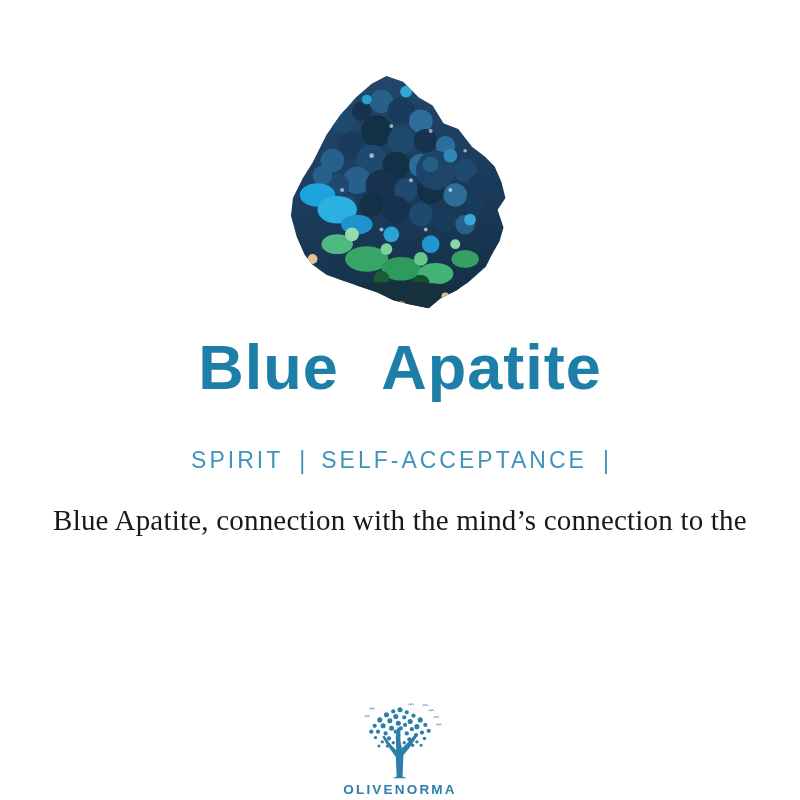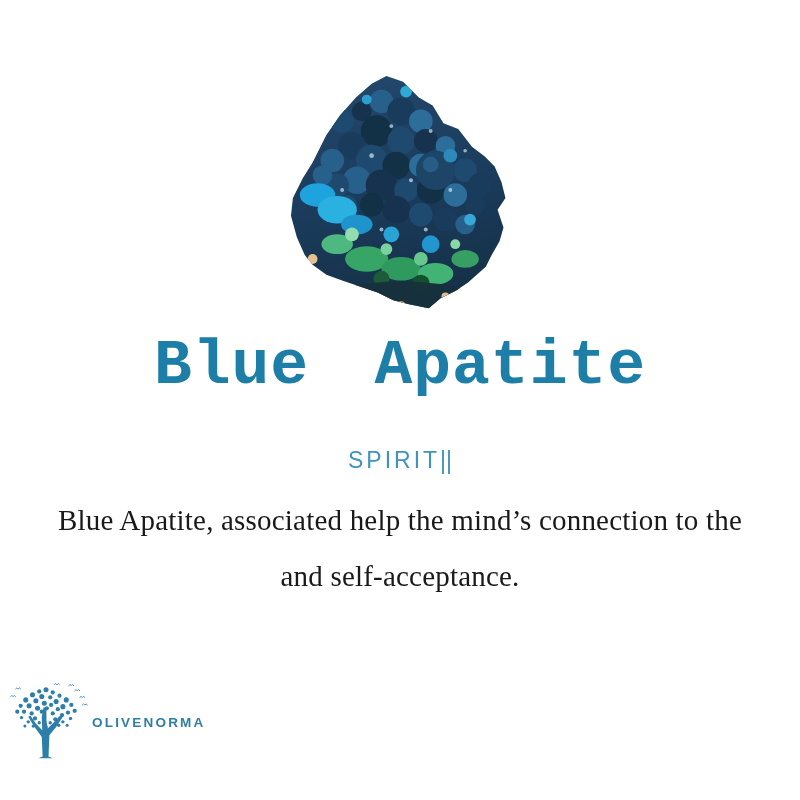--- a/index.html
+++ b/index.html
@@ -17,32 +17,33 @@
     transform:translateX(-50%);
     margin-left:11px;
     width:258px;height:246px;
   }
   .stone-wrap svg{display:block;width:100%;height:100%;}
 
   
   .title{
     position:absolute;top:331px;left:0;width:100%;
     text-align:center;margin:0;
-    font-family:Liberation Mono, monospace;
+    font-family:Liberation Sans, sans-serif;
     font-weight:700;
     font-size:63px;line-height:1.15;
     letter-spacing:1px;
     word-spacing:0.42em;
     color:var(--color-title,#1d7fa8);
   }
 
   
   .traits{
     position:absolute;top:446px;left:0;width:100%;
     display:flex;justify-content:center;align-items:center;
+    gap:16px;
     font-family:"Liberation Sans", sans-serif;
     font-weight:400;
     font-size:23px;line-height:1.3;
     letter-spacing:3px;
     color:var(--color-traits,#3f93bd);
   }
   .traits .sep{font-weight:300;letter-spacing:0;transform:scaleY(1.15);}
 
   
   .desc{
@@ -50,22 +51,22 @@
     margin:0;text-align:center;
     font-family:"Liberation Serif", serif;
     font-size:29px;line-height:56px;
     letter-spacing:0.2px;
     color:var(--color-body,#191919);
   }
   .desc .line{display:block;}
 
   
   .brand{
-    position:absolute;top:683px;left:0;width:100%;
-    display:flex;flex-direction:row;align-items:center;
+    position:absolute;top:703px;left:0;width:100%;
+    display:flex;flex-direction:column;align-items:center;
     color:var(--color-brand,#2d7fa9);
   }
   .brand svg{display:block;width:92px;height:76px;}
   .brand-name{
     margin-top:3px;
     font-family:"Liberation Sans", sans-serif;
     font-weight:700;
     font-size:13.5px;
     letter-spacing:2.2px;
     color:var(--color-brand,#2d7fa9);
@@ -177,26 +178,26 @@
         </g>
       </g>
     </svg>
   </figure>
 
   <h1 class="title">Blue Apatite</h1>
 
   <div class="traits">
     <span>SPIRIT</span>
     <span class="sep">|</span>
+    <span>SELF-ACCEPTANCE</span>
     <span class="sep">|</span>
   </div>
 
   <p class="desc">
-    <span class="line">Blue Apatite, associated help the mind’s connection to the</span>
-    <span class="line">and self-acceptance.</span>
+    <span class="line">Blue Apatite, connection with the mind’s connection to the</span>
   </p>
 
   <footer class="brand">
     <svg viewBox="0 0 100 90" fill="currentColor" stroke="none">
 
       <path d="M46,87 L45,64 L35,50 L29,40 L31.5,38.5 L38,48 L45.5,56 L45,40 L47,29 L50.5,29 L50.5,44
                L52,54 L60,46 L68,37 L70.5,39 L62,52 L54,62 L53,87 L58,89 L41,89 Z"></path>
 
       <g>
         <circle cx="50" cy="8" r="3"></circle>

